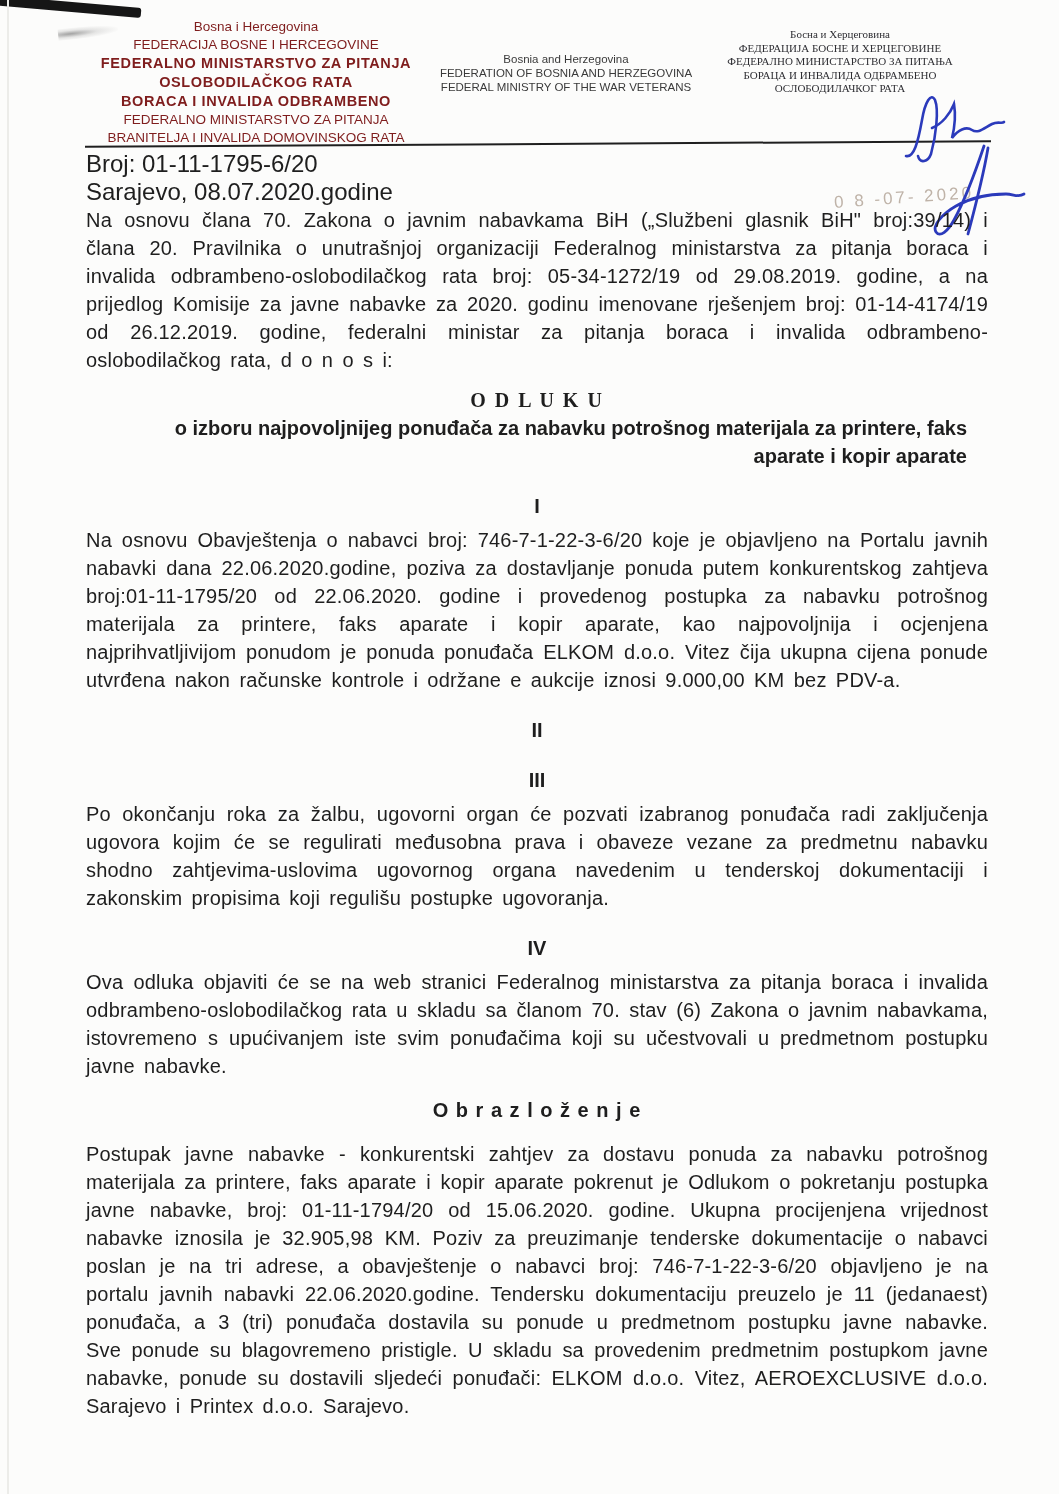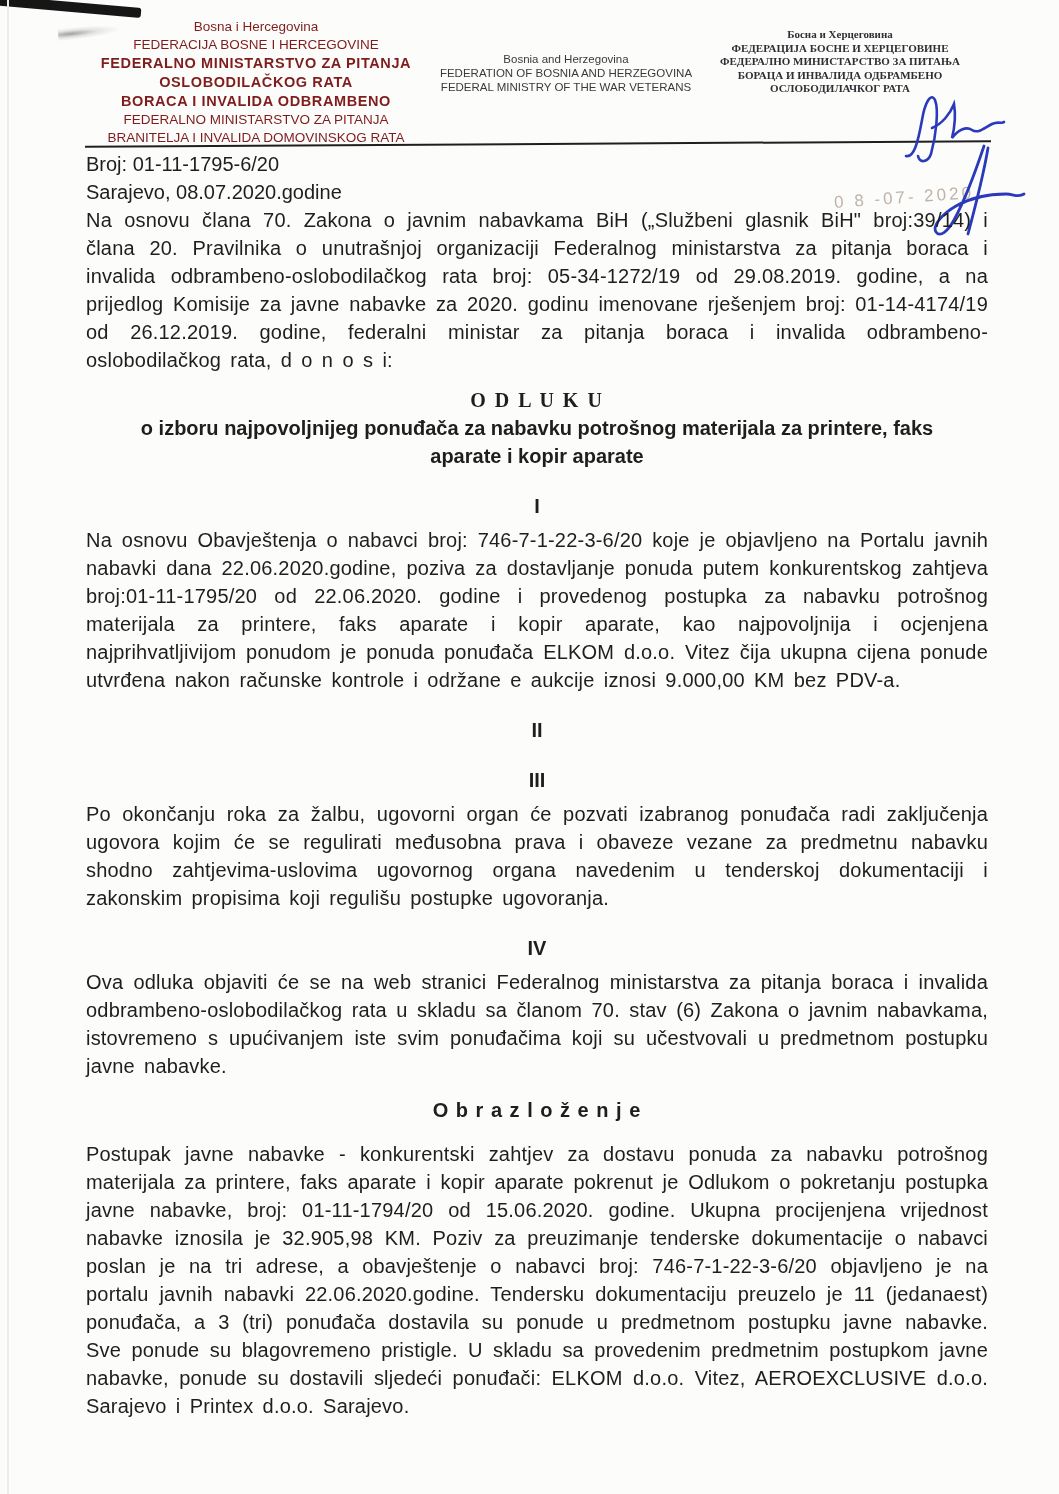--- a/index.html
+++ b/index.html
@@ -33,47 +33,47 @@
     text-align:center;line-height:18px;font-size:13.5px;color:#7f1d1d;
   }
   .hdr-left .b{font-weight:700;font-size:14.5px;letter-spacing:.6px;line-height:19px;}
   .hdr-center{
     position:absolute;left:418px;top:52px;width:296px;
     text-align:center;line-height:14px;font-size:11.5px;color:#3a3a3a;
   }
   .hdr-right{
     position:absolute;left:688px;top:28px;width:304px;
     text-align:center;line-height:13.5px;font-size:11px;
-    font-family:"Liberation Serif", serif;font-weight:700;color:#2e2e33;
+    font-family:"Liberation Serif", serif;font-weight:400;color:#2e2e33;
   }
   .hdr-divider{
     position:absolute;left:85px;top:143px;width:906px;height:2px;
     background:#1f1f1f;transform:rotate(-0.35deg);
   }
   
   .date-stamp{
     position:absolute;left:834px;top:188px;
     color:#bfb3a8;font-size:17px;letter-spacing:3px;
     transform:rotate(-4deg);white-space:nowrap;
   }
   .sig-top{position:absolute;left:892px;top:80px;}
   .sig-stamp{position:absolute;left:918px;top:142px;}
   
   .flow{
     position:absolute;left:86px;top:150px;width:902px;
     display:flex;flex-direction:column;
   }
-  .meta-line{font-size:20px;line-height:28px;}
+  .meta-line{font-size:24px;line-height:28px;}
   .para{
     font-size:20px;line-height:28px;text-align:justify;
     letter-spacing:.2px;word-spacing:3.5px;
   }
   .para-intro{}
   .h-decision{margin-top:12px;text-align:center;font-weight:700;font-size:20px;letter-spacing:2px;line-height:28px;font-family:Liberation Serif, serif;}
-  .h-decision-sub{text-align:center;font-weight:700;font-size:20px;line-height:28px;width:860px;align-self:center;}
+  .h-decision-sub{text-align:right;font-weight:700;font-size:20px;line-height:28px;width:860px;align-self:center;}
   .numeral{margin-top:22px;text-align:center;font-weight:700;font-size:20px;line-height:28px;}
   .numeral + .para{margin-top:6px;}
   .h-obraz{margin-top:16px;text-align:center;font-weight:700;font-size:20px;letter-spacing:1px;line-height:28px;}
   .para-final{margin-top:16px;}
 </style>
 </head>
 <body>
 
 <div class="page">
 

